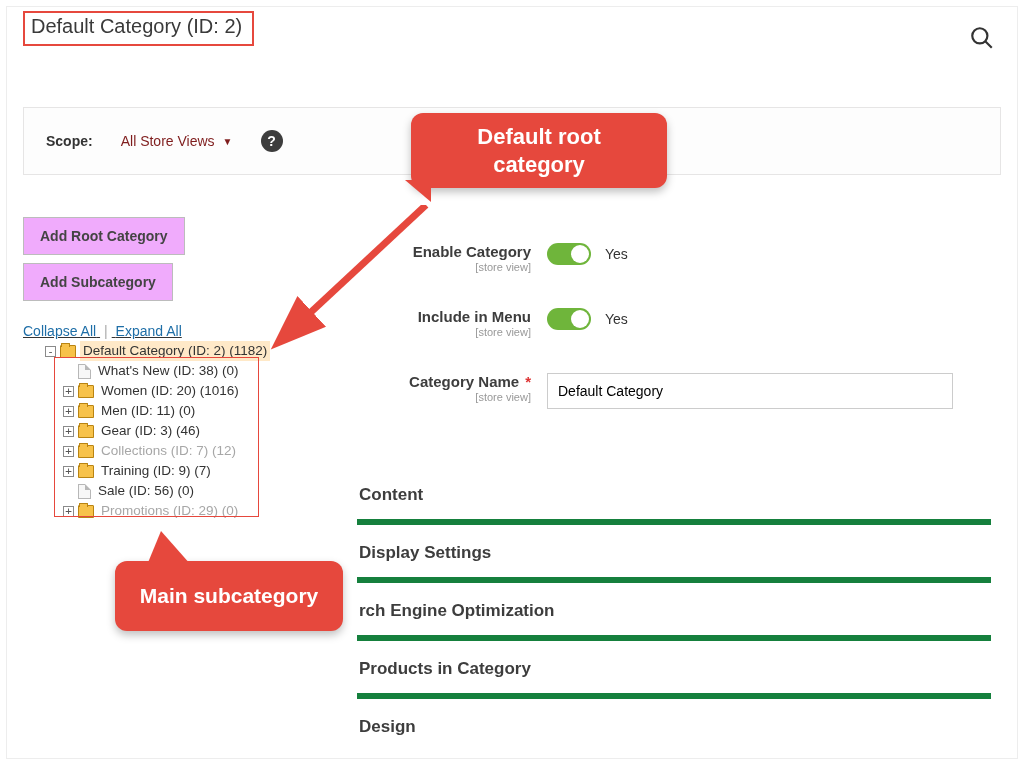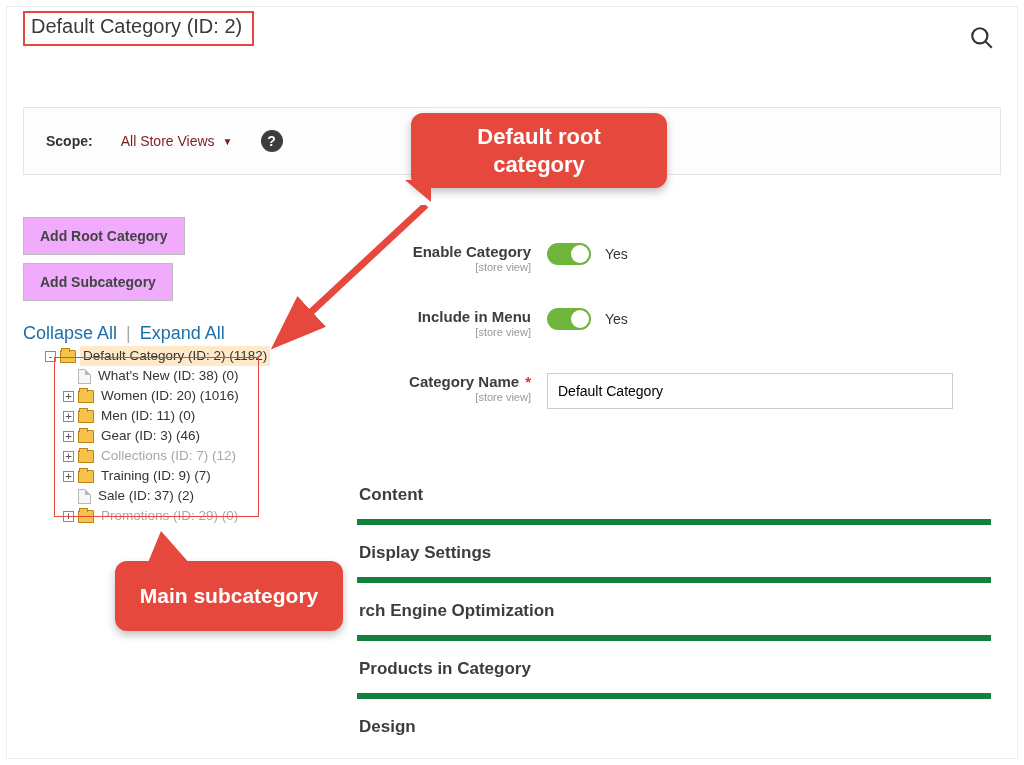--- a/index.html
+++ b/index.html
@@ -84,21 +84,22 @@
     font-weight:600;
     padding:10px 16px;
     margin-bottom:8px;
     cursor:pointer;
     min-width:150px;
     text-align:left;
   }
 
   .tree-actions {
     margin-top:14px;
-    font-size:18px;
+    font-size:14px;
+    text-decoration:underline;
   }
   .tree-actions a { color:#1e6ea7; text-decoration:none; cursor:pointer; }
   .tree-actions .sep { color:#aaa; padding:0 4px; }
 
   .tree {
     margin-top:2px;
     font-size:13.5px;
     line-height:20px;
     position:relative;
     z-index:3; 
@@ -322,21 +323,21 @@
         <span class="tree-label muted">Collections (ID: 7) (12)</span>
       </div>
       <div class="tree-node indent2">
         <span class="toggle">+</span>
         <span class="folder"></span>
         <span class="tree-label">Training (ID: 9) (7)</span>
       </div>
       <div class="tree-node indent2">
         <span class="toggle none"></span>
         <span class="page-ico"></span>
-        <span class="tree-label">Sale (ID: 37) (2)</span>
+        <span class="tree-label">Sale (ID: 56) (0)</span>
       </div>
       <div class="tree-node indent2">
         <span class="toggle">+</span>
         <span class="folder"></span>
         <span class="tree-label muted">Promotions (ID: 29) (0)</span>
       </div>
     </div>
   </div>
 
   <div class="sub-highlight"></div>

